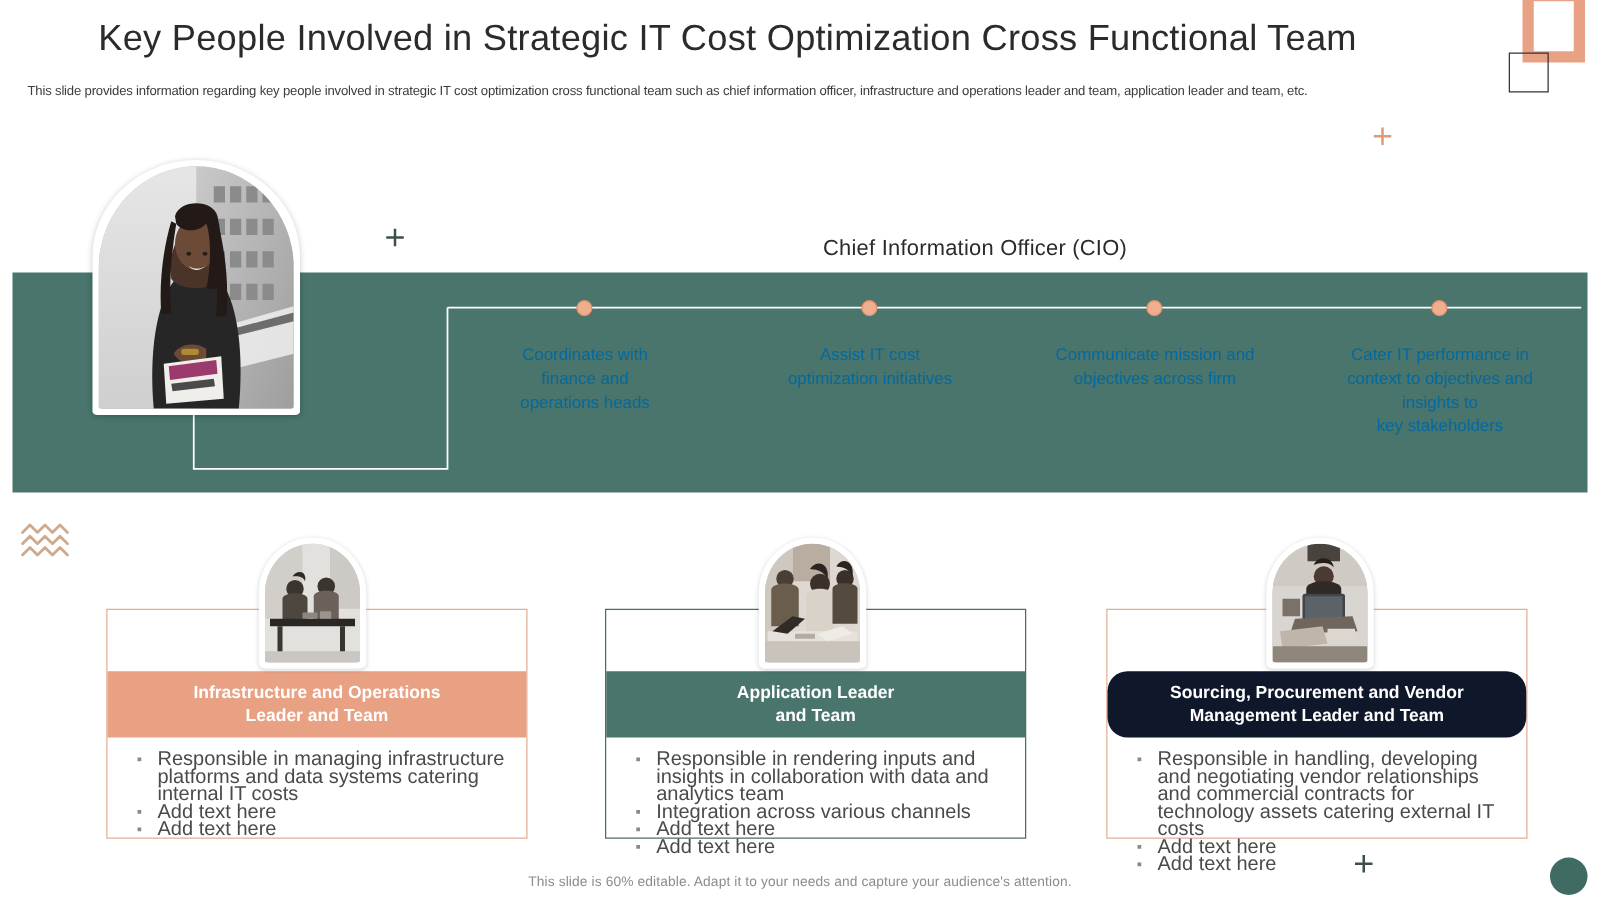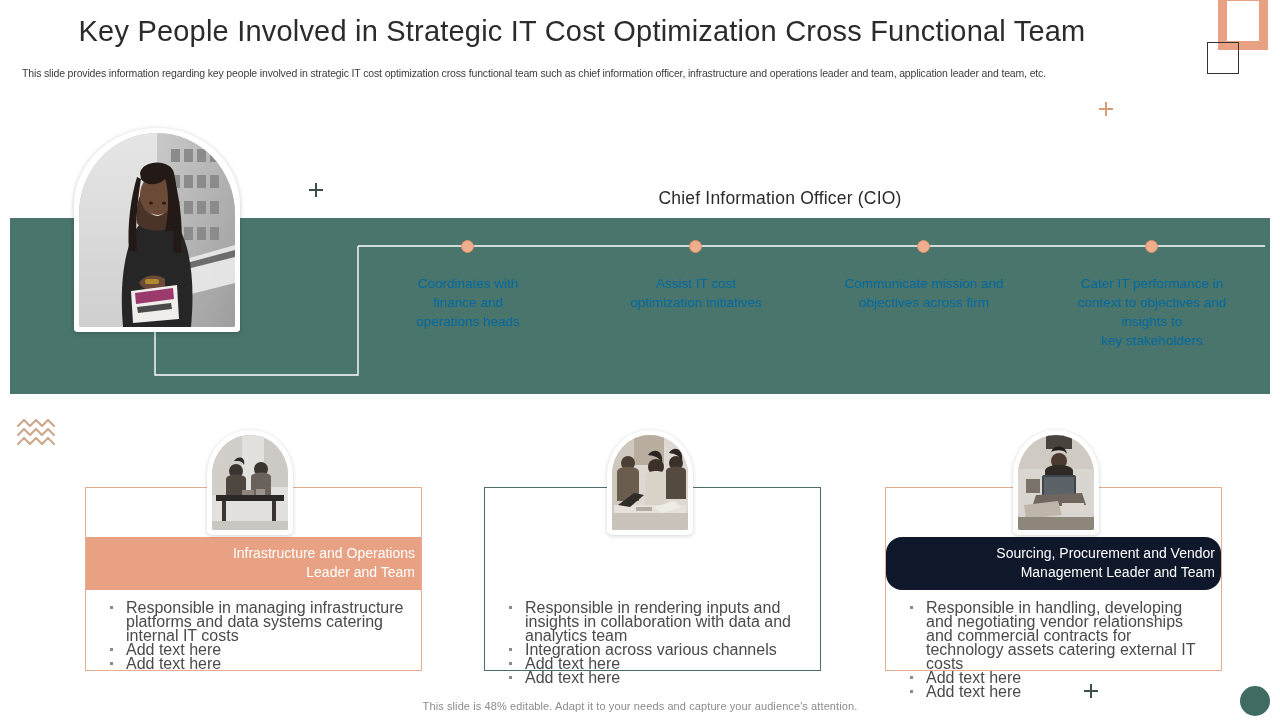--- a/index.html
+++ b/index.html
@@ -64,21 +64,21 @@
   .ms{position:absolute;text-align:center;color:#0369a1;font-size:13.5px;line-height:19px;}
   .dot{
     position:absolute;width:13px;height:13px;border-radius:50%;
     background:#EFAE8D;border:1.5px solid #E08E66;box-sizing:border-box;
   }
 
   
   .card{position:absolute;box-sizing:border-box;background:#ffffff;}
   .card-band{
     position:absolute;left:0;width:100%;box-sizing:border-box;
-    text-align:right;color:#ffffff;font-weight:normal;font-size:14px;
+    text-align:center;color:#ffffff;font-weight:bold;font-size:14px;
     line-height:19px;padding:7px 6px 8px 6px;
   }
   .bullets{position:absolute;left:0;width:100%;box-sizing:border-box;padding:8px 12px 0 12px;}
   .bullet{
     position:relative;padding-left:28px;font-size:16px;color:#4a4a4a;
     line-height:14px;margin-bottom:0px;
   }
   .bullet:before{
     content:"";position:absolute;left:12px;top:5px;width:3px;height:3px;
     background:#8a8a8a;border-radius:0;
@@ -237,20 +237,21 @@
         <rect x="10" y="66" width="4" height="22" fill="#3a3531"></rect>
         <rect x="60" y="66" width="4" height="22" fill="#3a3531"></rect>
         <rect x="30" y="55" width="12" height="5" fill="#8d8780"></rect>
         <rect x="44" y="54" width="9" height="6" fill="#9b948c"></rect>
         <rect x="0" y="86" width="76" height="9" fill="#cac6c1"></rect>
       </svg>
     </div>
   </div>
 
   <div class="card" style="left:484px;top:487px;width:337px;height:184px;border:1.2px solid #4B6F68;">
+    <div class="card-band" style="top:49px;background:#49756C;">Application Leader<br>and Team</div>
     <div class="bullets" style="top:105px;">
       <div class="bullet">Responsible in rendering inputs and insights in collaboration with data and analytics team</div>
       <div class="bullet">Integration across various channels</div>
       <div class="bullet">Add text here</div>
       <div class="bullet">Add text here</div>
     </div>
   </div>
   <div class="arch" style="left:607px;top:430px;width:86px;height:105px;">
     <div class="arch-inner">
       <svg class="ph" viewBox="0 0 76 95" preserveAspectRatio="xMidYMid slice">
@@ -295,16 +296,16 @@
         <rect x="26" y="42" width="30" height="18" fill="#5b6369"></rect>
         <path d="M18 60 L64 58 L68 70 L14 72 Z" fill="#6f665d"></path>
         <rect x="8" y="44" width="14" height="14" fill="#7a7168"></rect>
         <path d="M6 70 L40 66 L44 80 L8 84 Z" fill="#bfb6ab"></path>
         <rect x="44" y="68" width="22" height="8" fill="#ddd7cf"></rect>
         <rect x="0" y="82" width="76" height="13" fill="#8e857b"></rect>
       </svg>
     </div>
   </div>
 
-  <div class="footer">This slide is 48% editable. Adapt it to your needs and capture your audience's attention.</div>
+  <div class="footer">This slide is 60% editable. Adapt it to your needs and capture your audience's attention.</div>
   <div class="circle-teal"></div>
 
 </div>
 
 </body></html>

